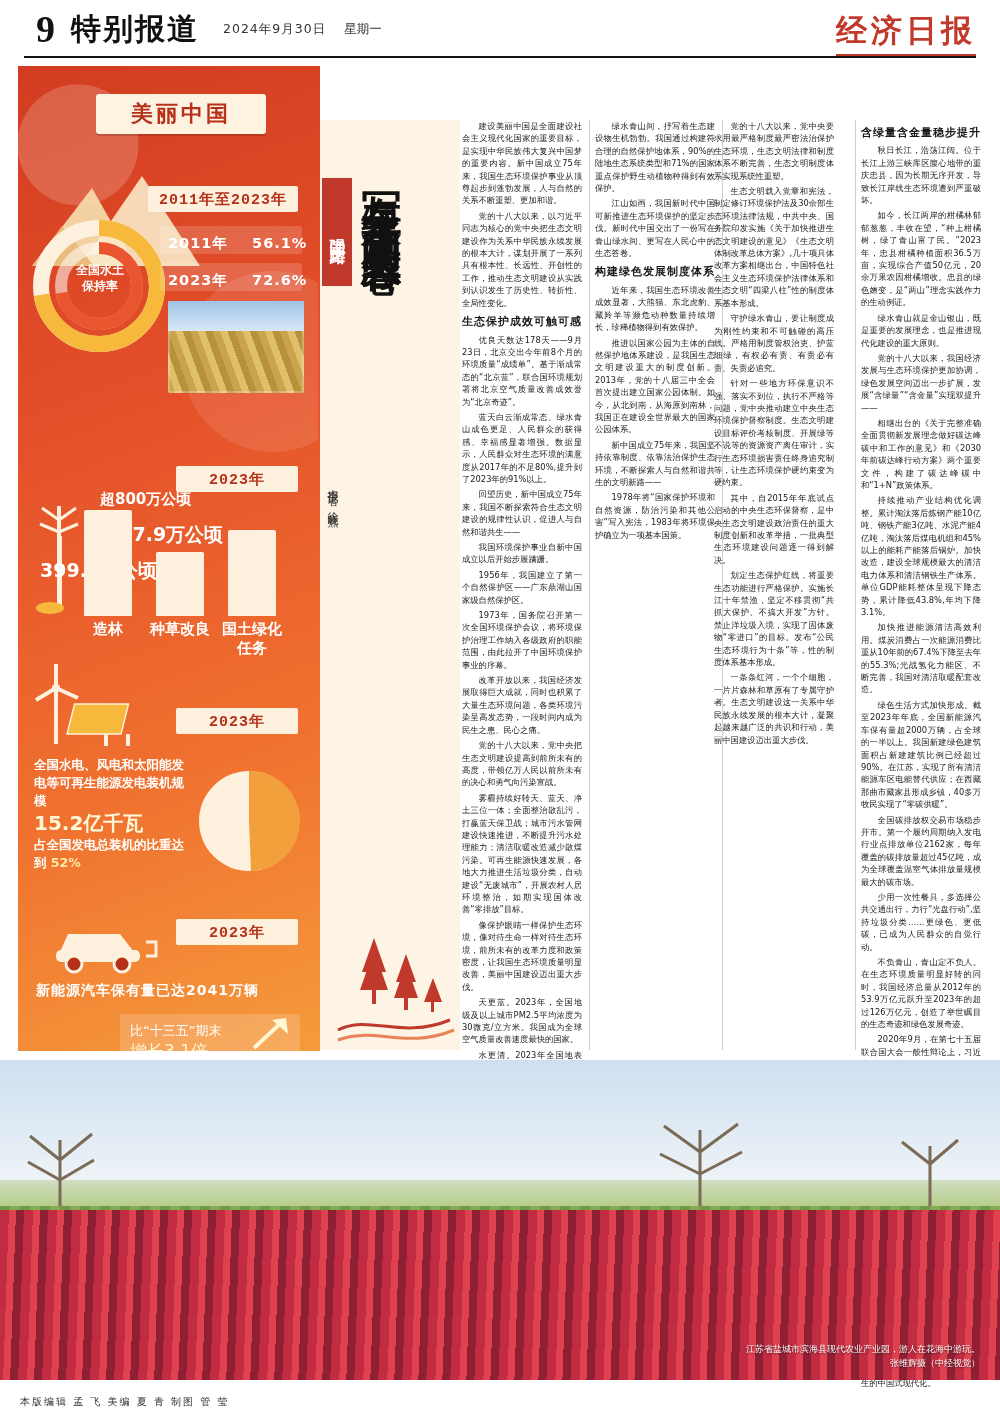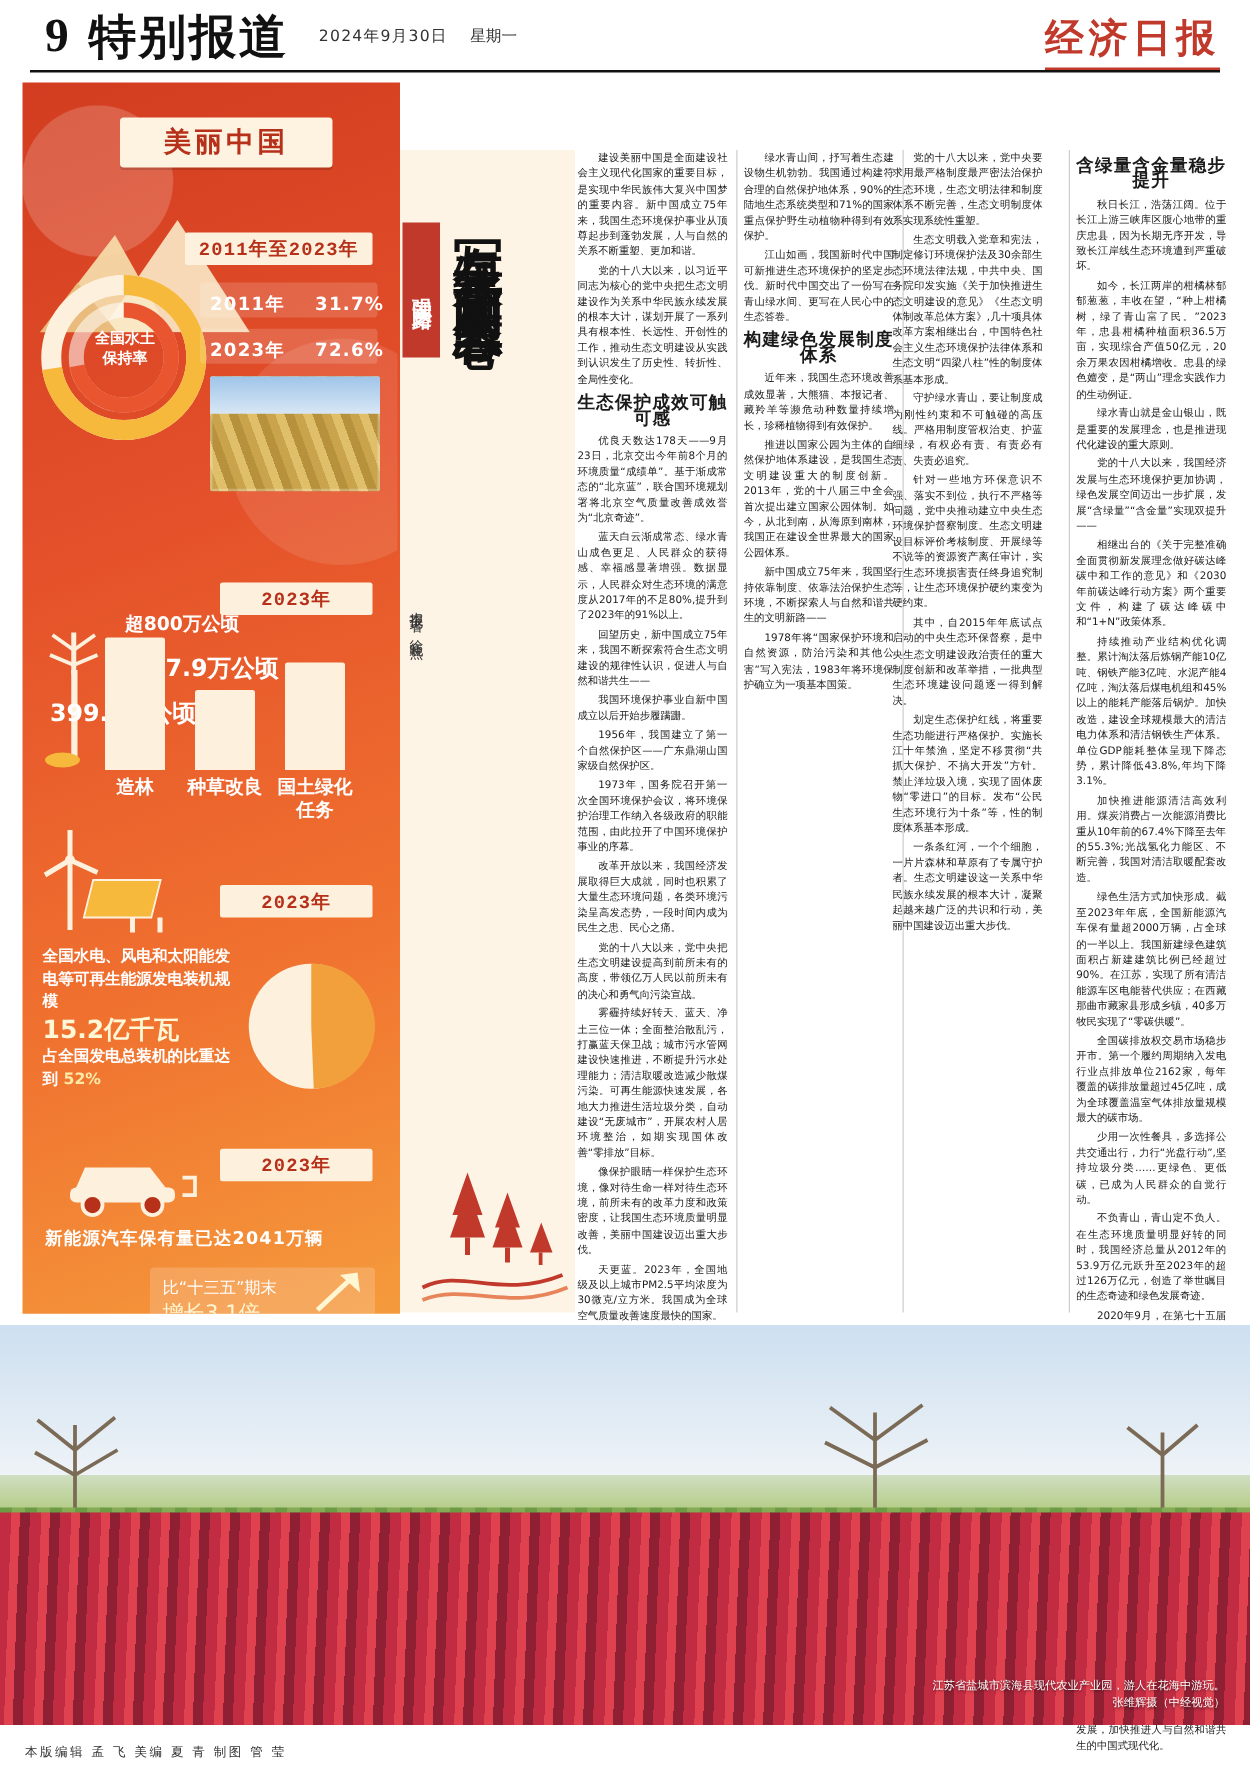--- a/index.html
+++ b/index.html
@@ -17,21 +17,21 @@
   .masthead{
     position:absolute;left:0;top:0;width:1000px;height:58px;
     display:flex;align-items:center;
   }
   .pagenum{
     font-family:"Liberation Serif", serif;
     font-size:38px;font-weight:bold;color:#111;
     margin-left:36px;line-height:1;
   }
   .section-title{
-    font-size:38px;font-weight:bold;letter-spacing:2px;margin-left:16px;color:#111;
+    font-size:30px;font-weight:bold;letter-spacing:2px;margin-left:16px;color:#111;
     font-family:Liberation Serif, serif;
   }
   .date-line{
     font-size:12.5px;color:#333;margin-left:24px;letter-spacing:1px;
     font-family:"DejaVu Sans", sans-serif;
   }
   .weekday{margin-left:18px;font-size:12.5px;color:#333;font-family:"DejaVu Sans", sans-serif;}
   .brand{
     position:absolute;right:24px;top:10px;
     font-size:31px;font-weight:bold;letter-spacing:4px;color:#c0392b;
@@ -185,21 +185,21 @@
   .col{
     position:absolute;top:0;width:120px;height:930px;
     font-family:"DejaVu Sans", sans-serif;
     font-size:8.3px;line-height:12.4px;color:#1a1a1a;text-align:justify;
   }
   .col.c1{left:0;}
   .col.c2{left:133px;}
   .col.c3{left:252px;}
   .col.c4{left:399px;}
   .col h3{
-    font-size:14px;margin:7px 0 5px;text-align:center;font-weight:bold;letter-spacing:1px;
+    font-size:11px;margin:7px 0 5px;text-align:center;font-weight:bold;letter-spacing:1px;
   }
   .col p{margin:0 0 3px;text-indent:2em;}
   .col-sep{position:absolute;top:0;width:1px;height:930px;background:#cfcfcf;}
   .col-sep.s1{left:127px;}
   .col-sep.s2{left:260px;}
   .col-sep.s3{left:393px;}
 
   
   .photo{
     position:absolute;left:0;top:1060px;width:1000px;height:320px;
@@ -269,21 +269,21 @@
         <circle cx="75" cy="70" r="38" fill="none" stroke="#e8552e" stroke-width="12" stroke-dasharray="172 80" transform="rotate(-90 75 70)"></circle>
       </svg>
       <div class="donut-center">全国水土<br>保持率</div>
     </div>
 
     <div class="rate-box b1"></div>
     <div class="rate-box b2"></div>
     <div class="rate-row r1">
       <span>2011年</span>
       &nbsp;&nbsp;
-      <span>31.7%</span>
+      <span>56.1%</span>
     </div>
     <div class="rate-row r2">
       <span>2023年</span>
       &nbsp;&nbsp;
       <span>72.6%</span>
     </div>
 
     <div class="field-img"></div>
 
     <div class="tag t2">2023年</div>
@@ -407,21 +407,21 @@
         <p>天更蓝。2023年，全国地级及以上城市PM2.5平均浓度为30微克/立方米。我国成为全球空气质量改善速度最快的国家。</p>
         <p>水更清。2023年全国地表水体优良水质断面比例达到89.4%，长江干流连续4年、黄河干流连续2年稳定达到Ⅱ类水质。近岸海域水质优良比例达到85%,创造了历史新高。</p>
         <p>土更净。土壤环境风险得到有效控制。2023年，农用地土壤环境状况总体稳定，受污染耕地安全利用率达到91%以上。</p>
         <p>山更绿。全国森林覆盖率达到24.02%,本世纪以来全球新增绿化面积约1/4来自中国。</p>
         <p>生态安全屏障更加牢</p>
       </div>
     <div class="col c2">
         <p>绿水青山间，抒写着生态建设物生机勃勃。我国通过构建符合理的自然保护地体系，90%的陆地生态系统类型和71%的国家重点保护野生动植物种得到有效保护。</p>
         <p>江山如画，我国新时代中国可新推进生态环境保护的坚定步伐。新时代中国交出了一份写在青山绿水间、更写在人民心中的生态答卷。</p>
         <h3>构建绿色发展制度体系</h3>
-        <p>近年来，我国生态环境改善成效显著，大熊猫、本报记者、藏羚羊等濒危动种数量持续增长，珍稀植物得到有效保护。</p>
+        <p>近年来，我国生态环境改善成效显著，大熊猫、东北虎豹、藏羚羊等濒危动种数量持续增长，珍稀植物得到有效保护。</p>
         <p>推进以国家公园为主体的自然保护地体系建设，是我国生态文明建设重大的制度创新。2013年，党的十八届三中全会首次提出建立国家公园体制。如今，从北到南，从海原到南林，我国正在建设全世界最大的国家公园体系。</p>
         <p>新中国成立75年来，我国坚持依靠制度、依靠法治保护生态环境，不断探索人与自然和谐共生的文明新路——</p>
         <p>1978年将“国家保护环境和自然资源，防治污染和其他公害”写入宪法，1983年将环境保护确立为一项基本国策。</p>
       </div>
     <div class="col c3">
         <p>党的十八大以来，党中央要求用最严格制度最严密法治保护生态环境，生态文明法律和制度体系不断完善，生态文明制度体系实现系统性重塑。</p>
         <p>生态文明载入党章和宪法，制定修订环境保护法及30余部生态环境法律法规，中共中央、国务院印发实施《关于加快推进生态文明建设的意见》《生态文明体制改革总体方案》,几十项具体改革方案相继出台，中国特色社会主义生态环境保护法律体系和生态文明“四梁八柱”性的制度体系基本形成。</p>
         <p>守护绿水青山，要让制度成为刚性约束和不可触碰的高压线。严格用制度管权治吏、护蓝细绿，有权必有责、有责必有责、失责必追究。</p>
         <p>针对一些地方环保意识不强、落实不到位，执行不严格等问题，党中央推动建立中央生态环境保护督察制度。生态文明建设目标评价考核制度、开展绿等不说等的资源资产离任审计，实行生态环境损害责任终身追究制等，让生态环境保护硬约束变为硬约束。</p>
         <p>其中，自2015年年底试点启动的中央生态环保督察，是中央生态文明建设政治责任的重大制度创新和改革举措，一批典型生态环境建设问题逐一得到解决。</p>

